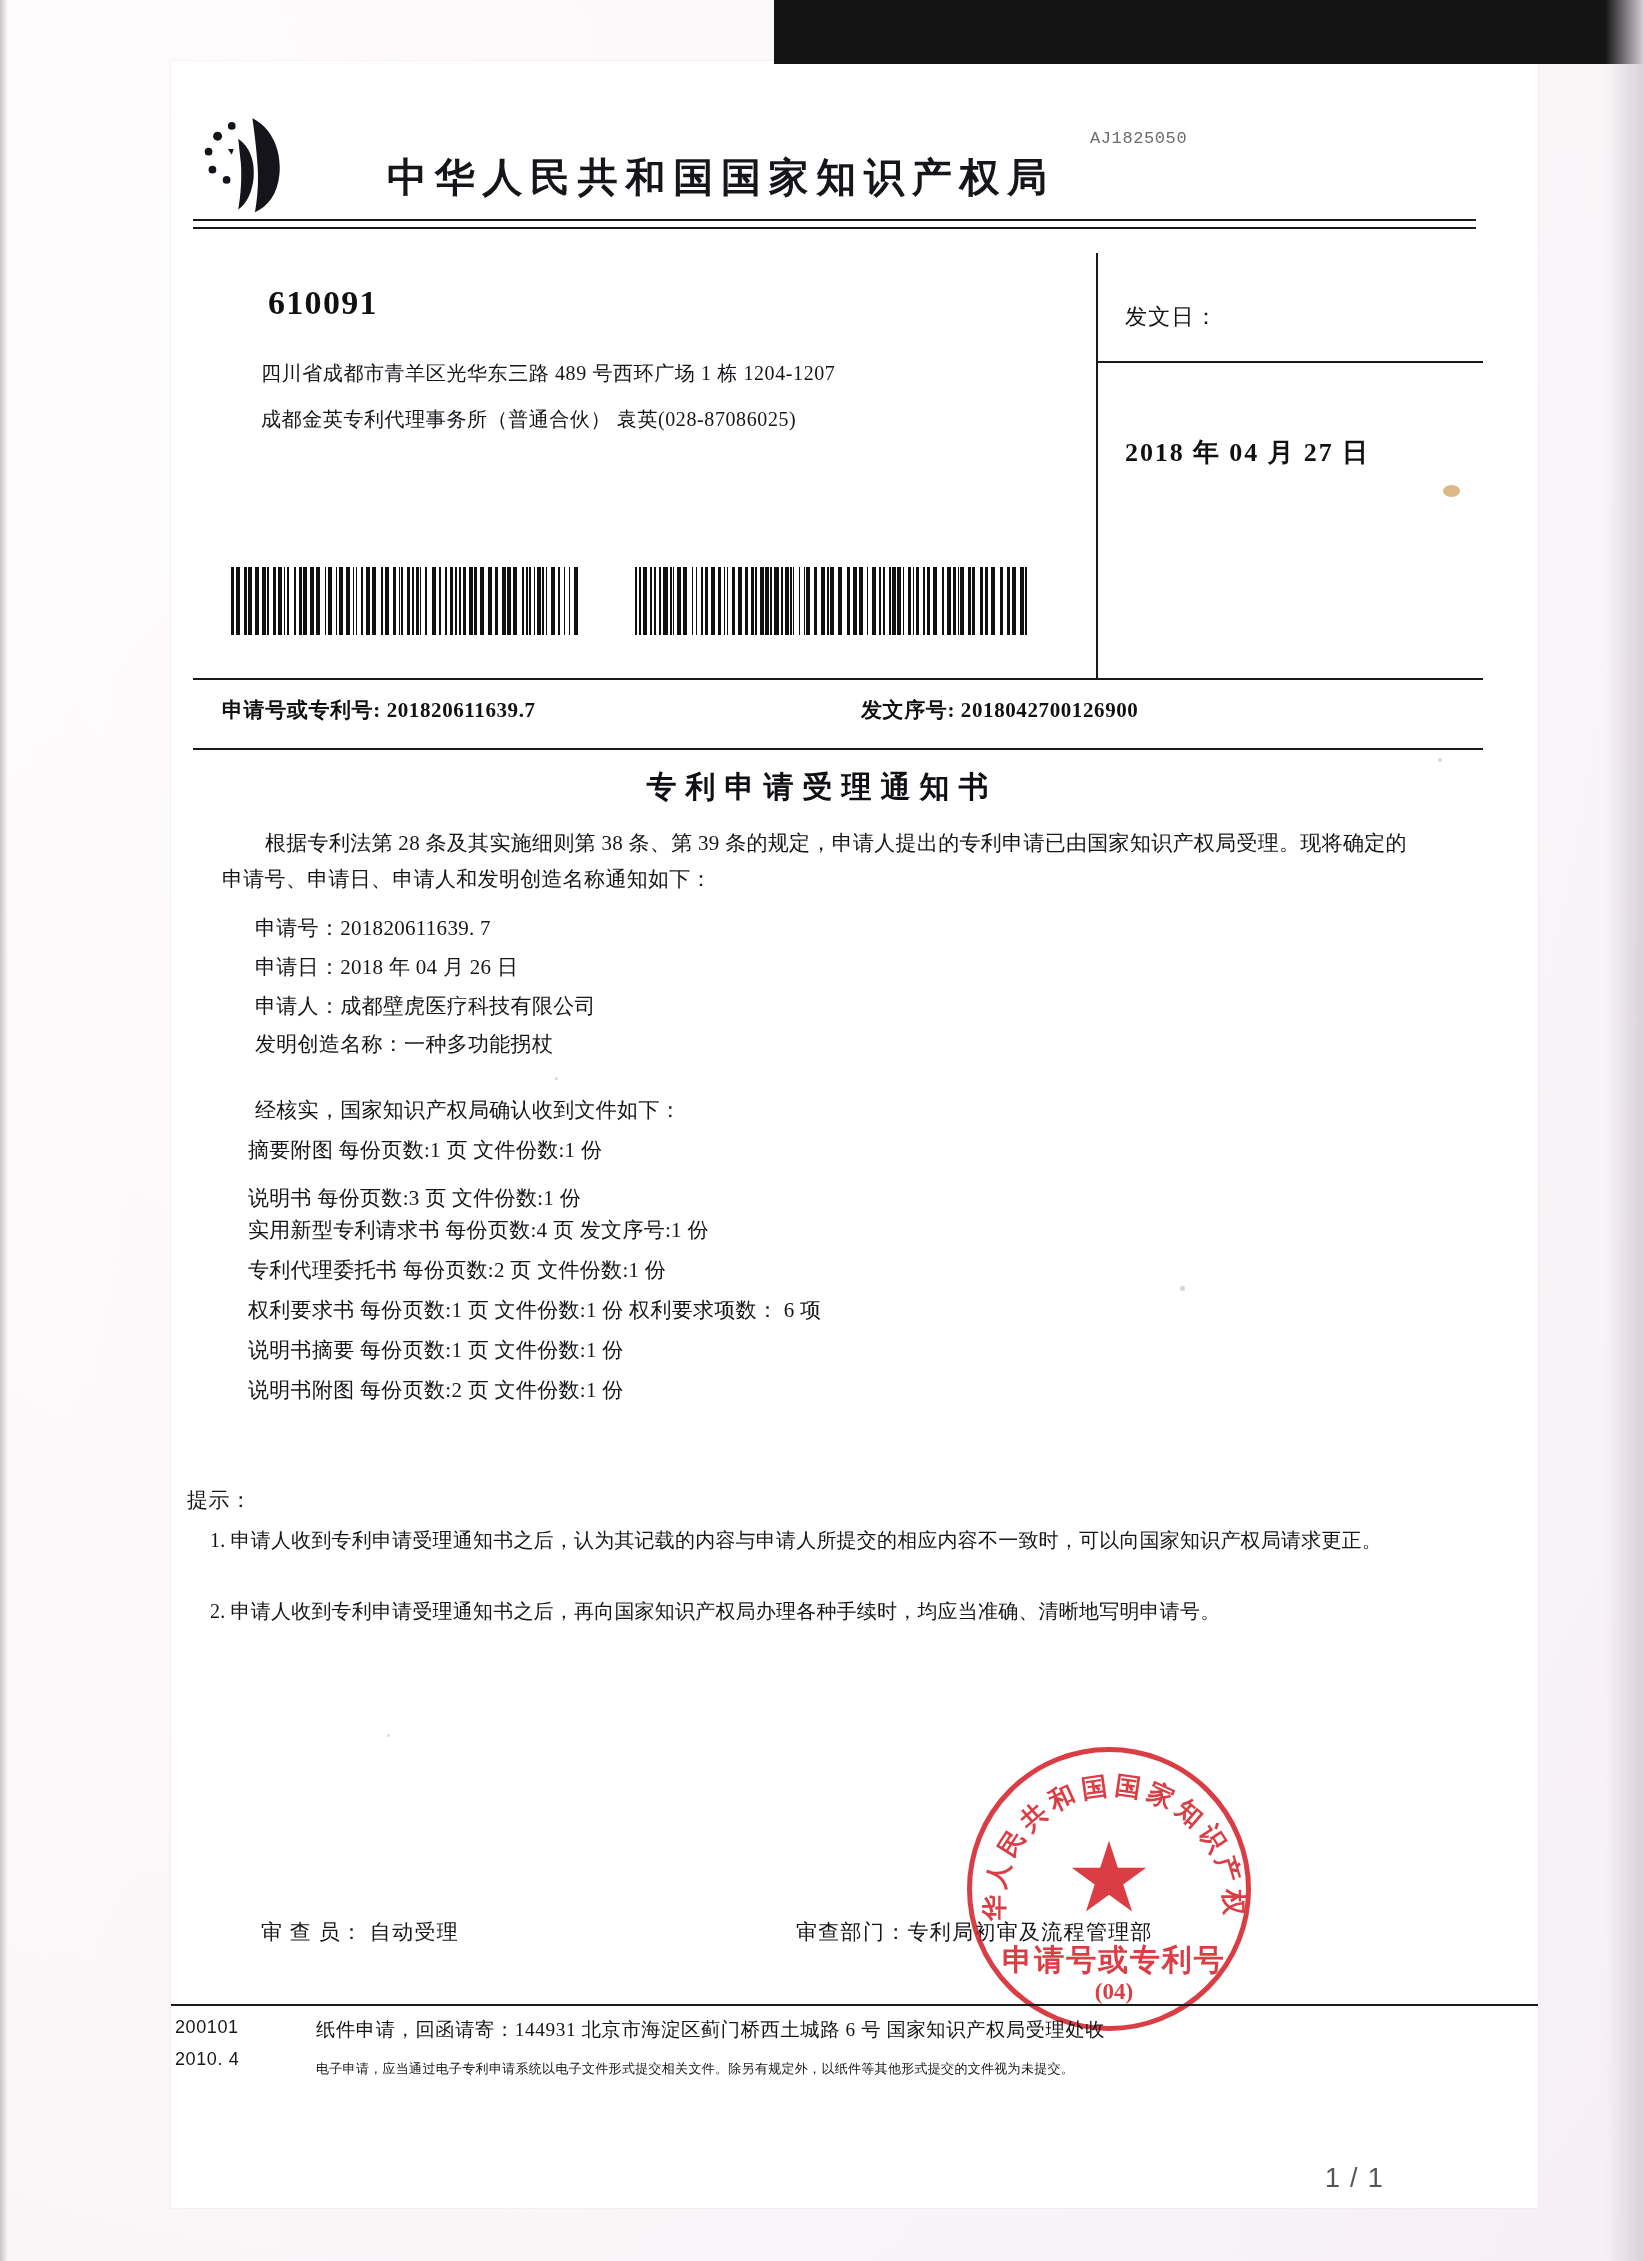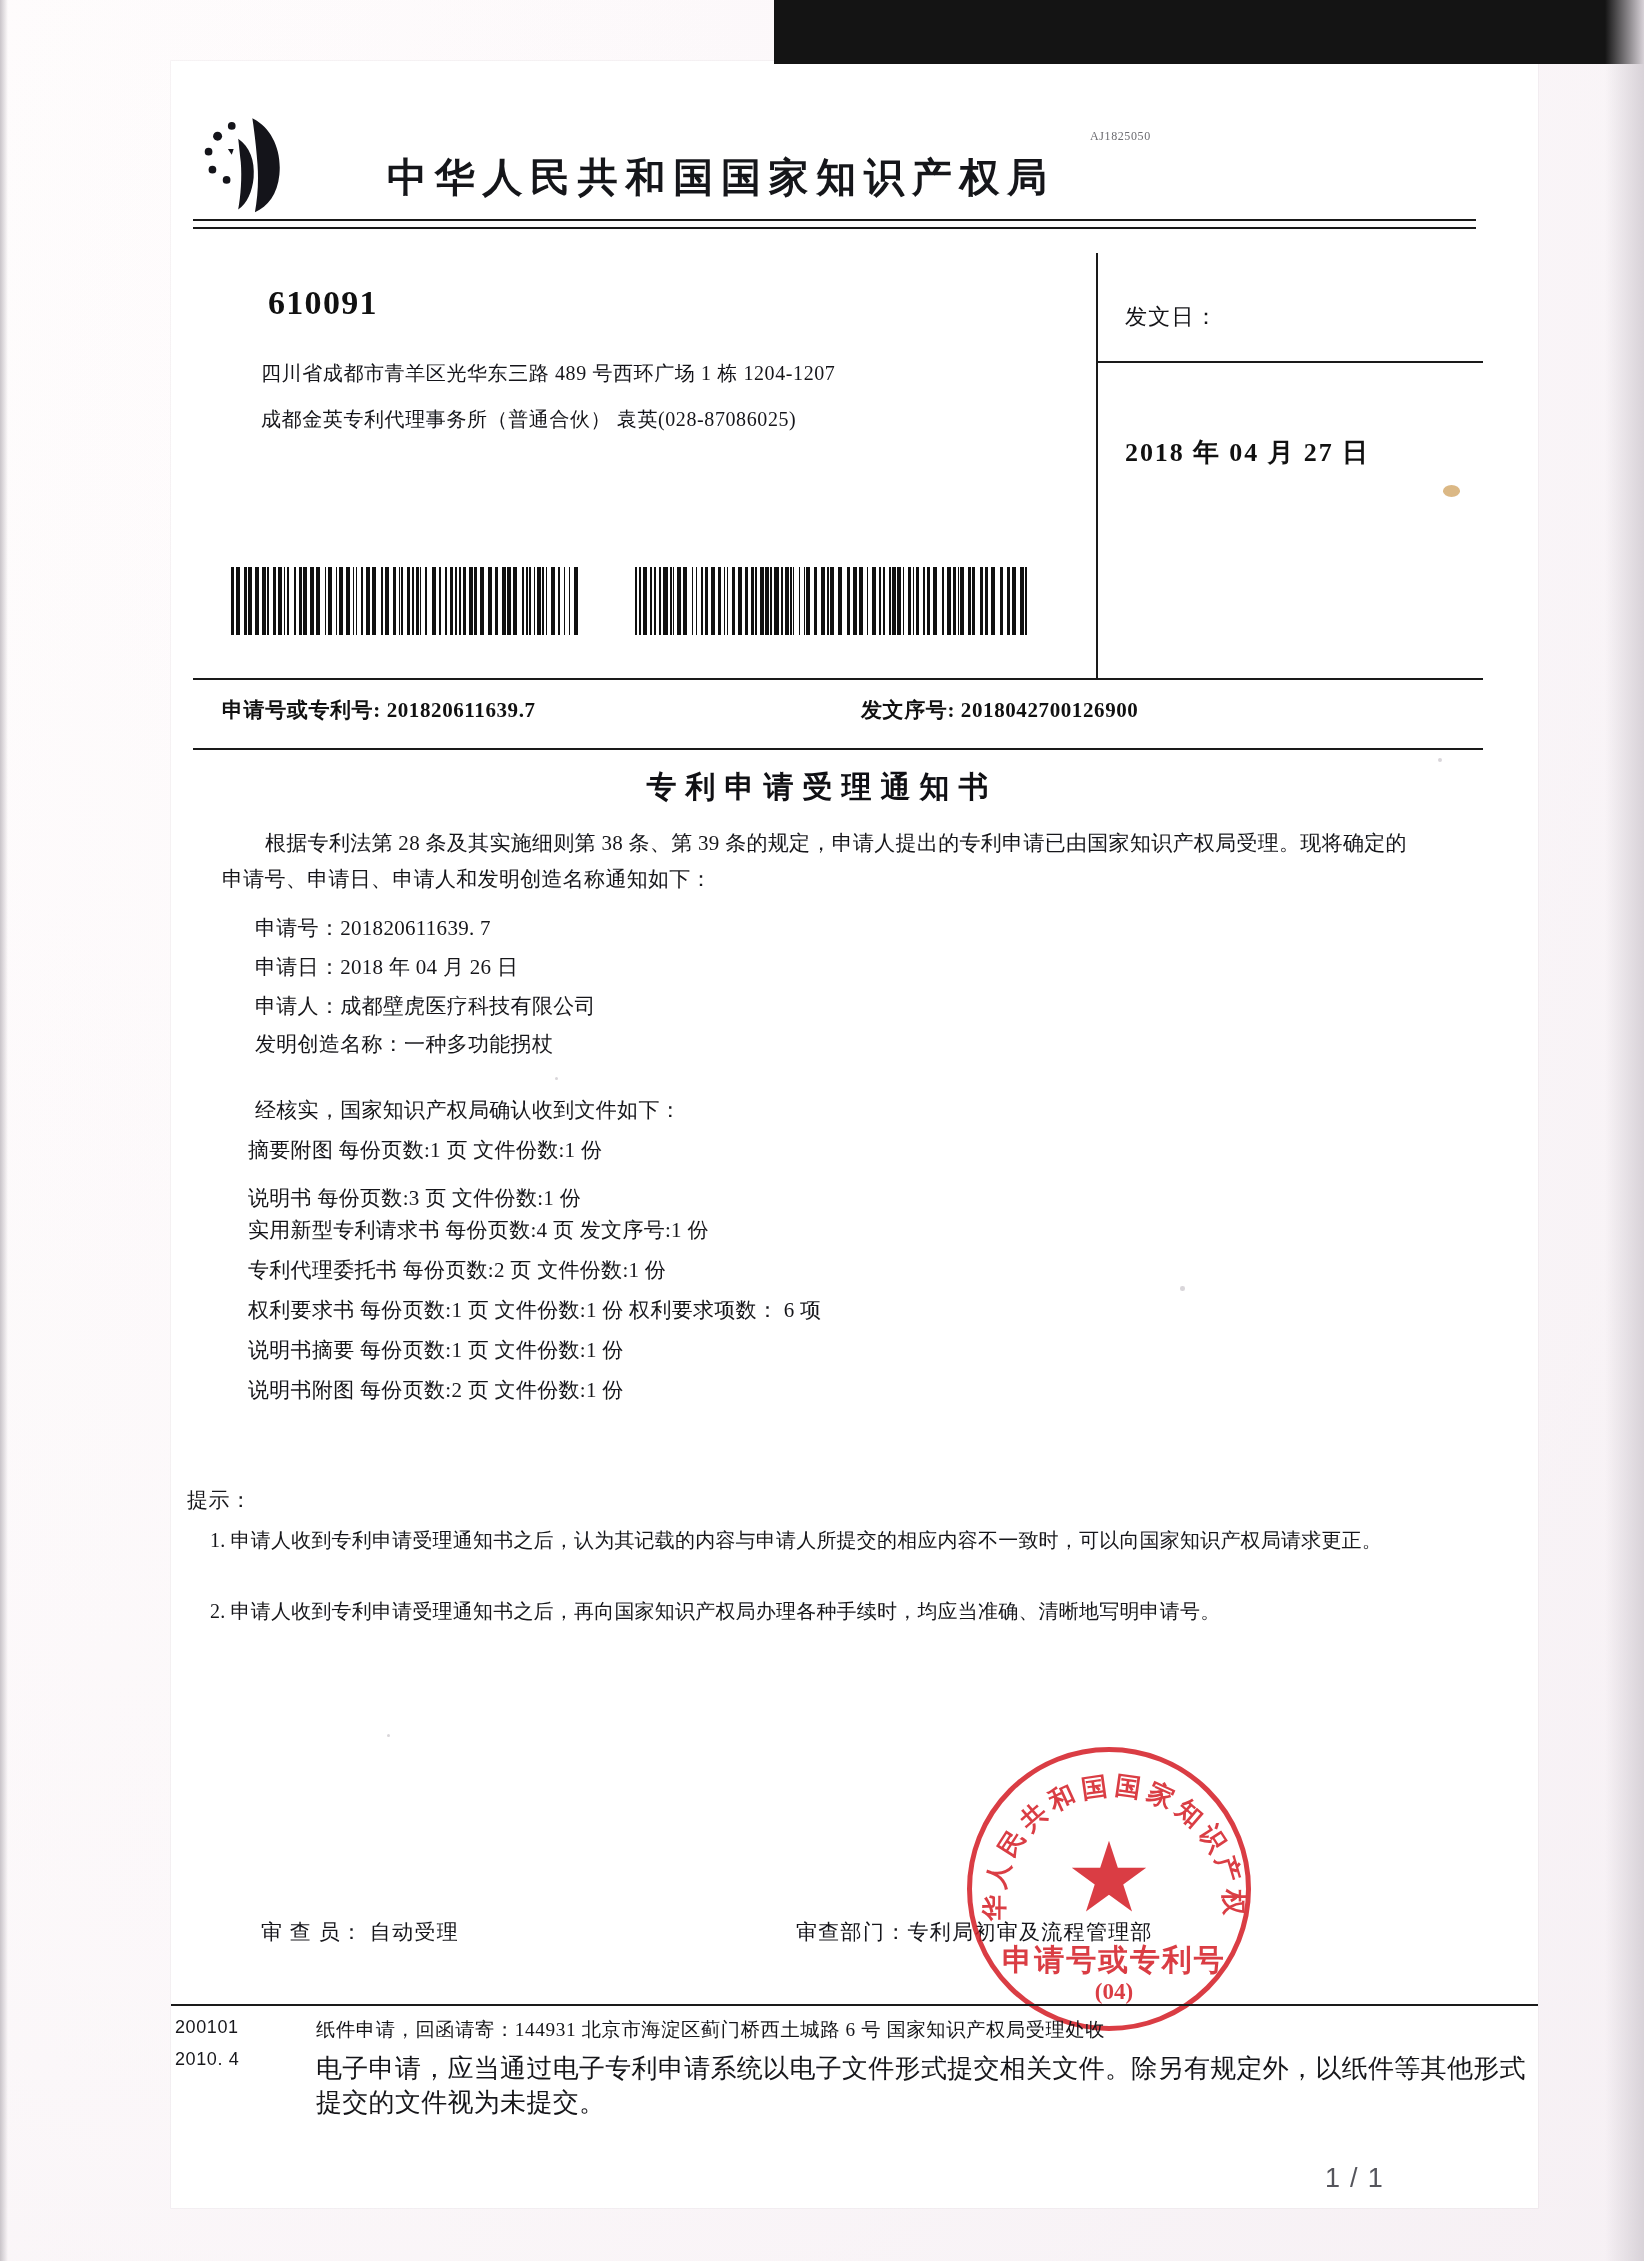--- a/index.html
+++ b/index.html
@@ -52,24 +52,24 @@
     position: absolute;
     right: 0; top: 0; width: 39px; height: 2261px;
     background: linear-gradient(to left, #d8d2d8, rgba(255,255,255,0));
   }
 
   
   .doc-code {
     position: absolute;
     left: 1090px;
     top: 129px;
-    font-size: 12px;
+    font-size: 17px;
     letter-spacing: 0.6px;
     color: #6b6b70;
-    font-family: Liberation Serif, serif;
+    font-family: Liberation Mono, monospace;
   }
   .emblem {
     position: absolute;
     left: 193px;
     top: 113px;
     width: 129px;
     height: 103px;
   }
   .org-title {
     position: absolute;
@@ -359,21 +359,21 @@
     top: 2016px;
     font-size: 19.3px;
     color: #16161a;
     letter-spacing: 0.6px;
     white-space: nowrap;
   }
   .foot-l2 {
     position: absolute;
     left: 316px;
     top: 2052px;
-    font-size: 26px;
+    font-size: 13px;
     color: #16161a;
     letter-spacing: 0.3px;
     width: 1225px;
     line-height: 34px;
   }
   .pagenum {
     position: absolute;
     left: 1325px;
     top: 2163px;
     font-size: 27px;

